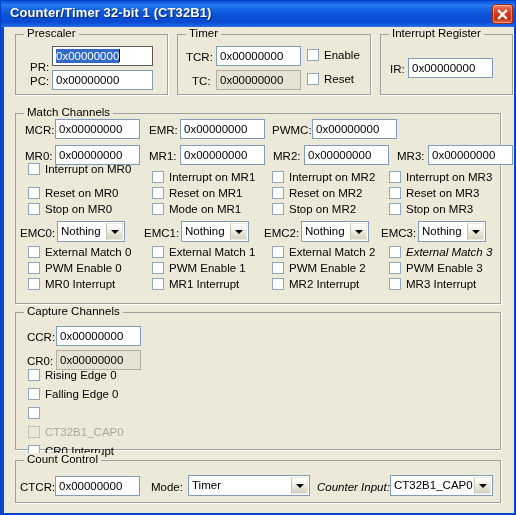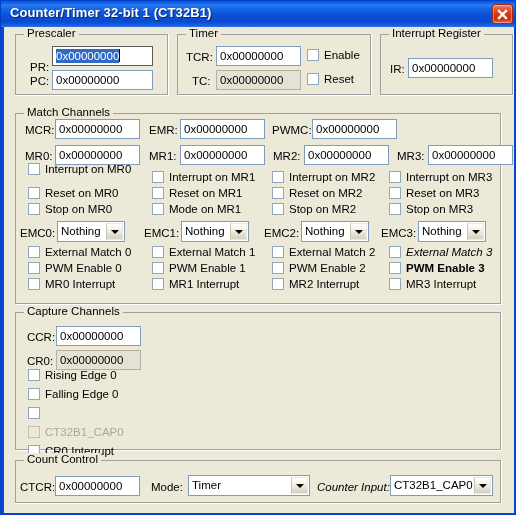--- a/index.html
+++ b/index.html
@@ -377,21 +377,21 @@
     <div class="lbl" style="left:377px; top:199px;">EMC3:</div>
     <div class="combo" style="left:414px; top:194px; width:68px;">
       <span class="ctext">Nothing</span>
       <span class="cbtn">
           <span class="arrow"></span>
         </span>
     </div>
     <div class="cb" style="left:385px; top:219px;font-style:italic;">
       <span class="box"></span><span class="cbtext">External Match 3</span>
     </div>
-    <div class="cb" style="left:385px; top:235px;font-weight:bold;">
+    <div class="cb" style="left:385px; top:235px;">
       <span class="box"></span><span class="cbtext">PWM Enable 3</span>
     </div>
     <div class="cb" style="left:385px; top:251px;">
       <span class="box"></span><span class="cbtext">MR3 Interrupt</span>
     </div>
 
     <div class="group" style="left:11px; top:285px; width:487px; height:139px;">
       <div class="glabel">Capture Channels</div>
     </div>
     <div class="lbl" style="left:23px; top:303px;">CCR:</div>

